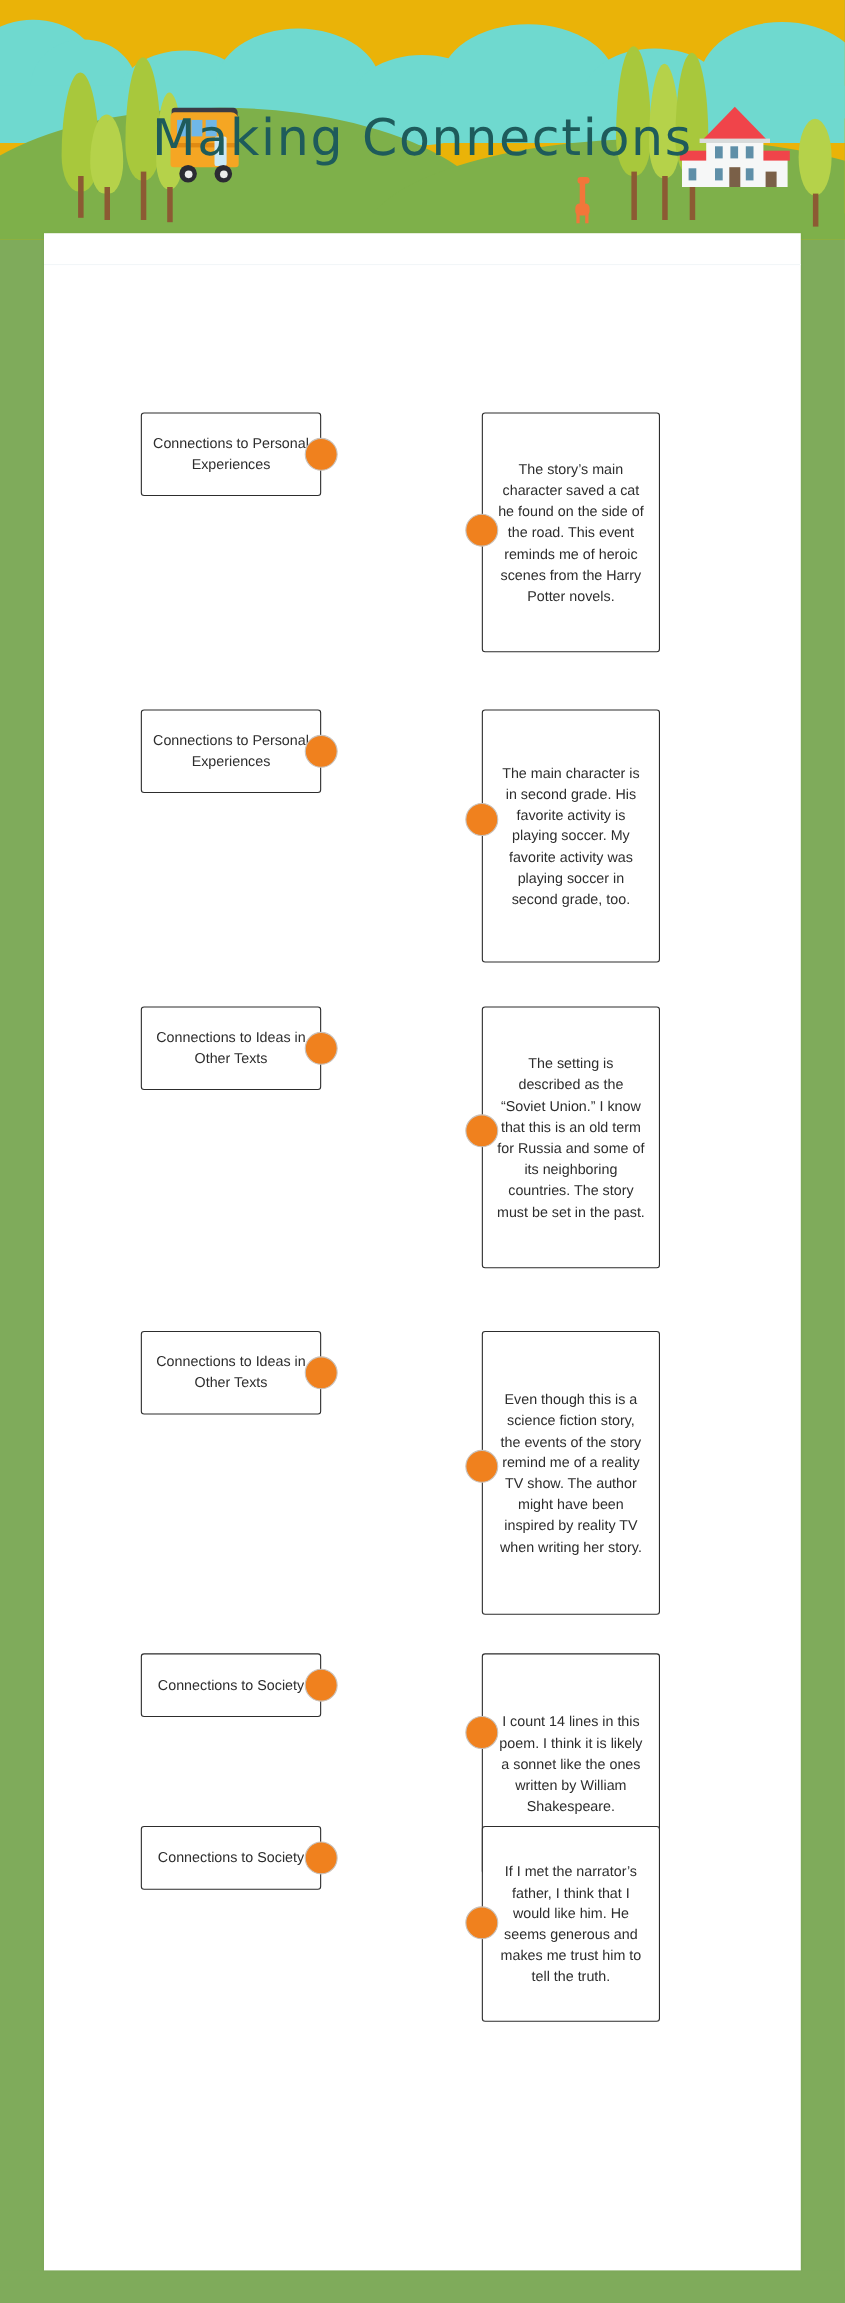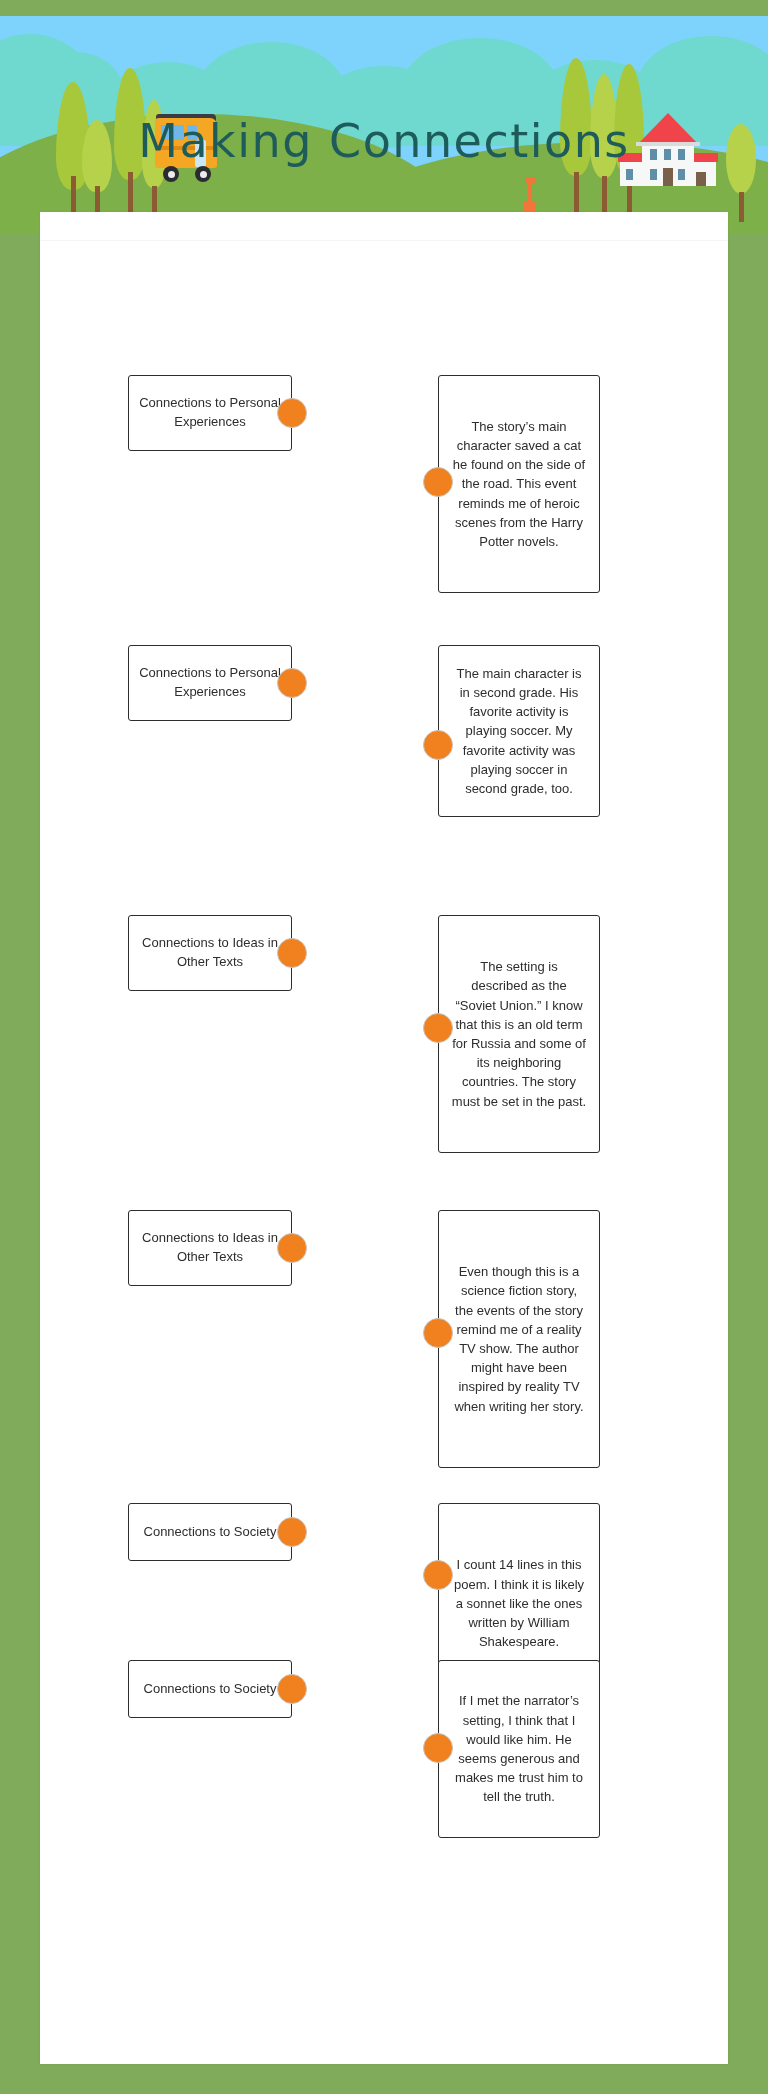--- a/index.html
+++ b/index.html
@@ -21,24 +21,24 @@
     position: absolute;
     left: 0; top: 0;
     width: 768px;
     height: 2094px;
     background: #7FAB5B;
   }
 
   
   .header-band {
     position: absolute;
-    left: 0; top: 16px;
+    left: 0; top: 0;
     width: 768px;
     height: 218px;
-    background: #7dd3fc;
+    background: #eab308;
     overflow: hidden;
   }
 
   
   .cloud {
     position: absolute;
     background: #6FD9CF;
     border-radius: 50%;
   }
 
@@ -386,21 +386,21 @@
           <span>The story’s main character saved a cat he found on the side of the road. This event reminds me of heroic scenes from the Harry Potter novels.</span>
         </div>
         <div class="dot dot-right" style="top:92px;"></div>
       </div>
 
       <div class="row">
         <div class="label-box" style="top:270px; height:76px;">
           <span>Connections to Personal Experiences</span>
         </div>
         <div class="dot dot-left" style="top:293px;"></div>
-        <div class="stmt-box" style="top:270px; height:172px;">
+        <div class="stmt-box" style="top:270px; height:230px;">
           <span>The main character is in second grade. His favorite activity is playing soccer. My favorite activity was playing soccer in second grade, too.</span>
         </div>
         <div class="dot dot-right" style="top:355px;"></div>
       </div>
 
       <div class="row">
         <div class="label-box" style="top:540px; height:76px;">
           <span>Connections to Ideas in Other Texts</span>
         </div>
         <div class="dot dot-left" style="top:563px;"></div>
@@ -431,21 +431,21 @@
         </div>
         <div class="dot dot-right" style="top:1185px;"></div>
       </div>
 
       <div class="row">
         <div class="label-box" style="top:1285px; height:58px;">
           <span>Connections to Society</span>
         </div>
         <div class="dot dot-left" style="top:1299px;"></div>
         <div class="stmt-box" style="top:1285px; height:178px;">
-          <span>If I met the narrator’s setting, I think that I would like him. He seems generous and makes me trust him to tell the truth.</span>
+          <span>If I met the narrator’s father, I think that I would like him. He seems generous and makes me trust him to tell the truth.</span>
         </div>
         <div class="dot dot-right" style="top:1358px;"></div>
       </div>
 
     </div>
   </div>
 
   <div class="bottom-fill"></div>
 </div>
 

